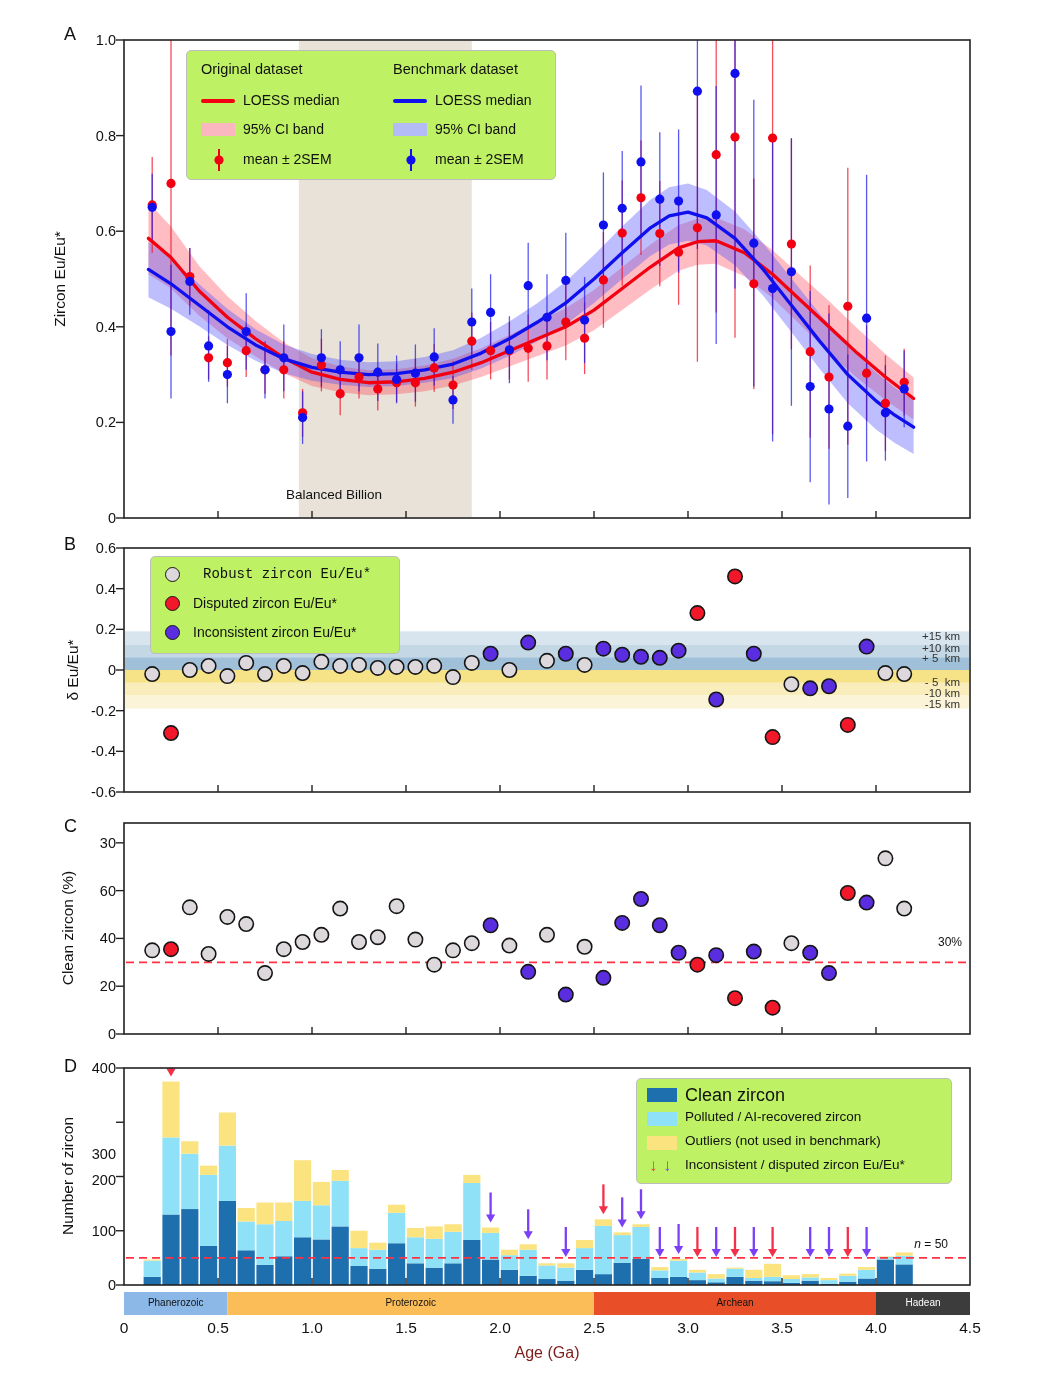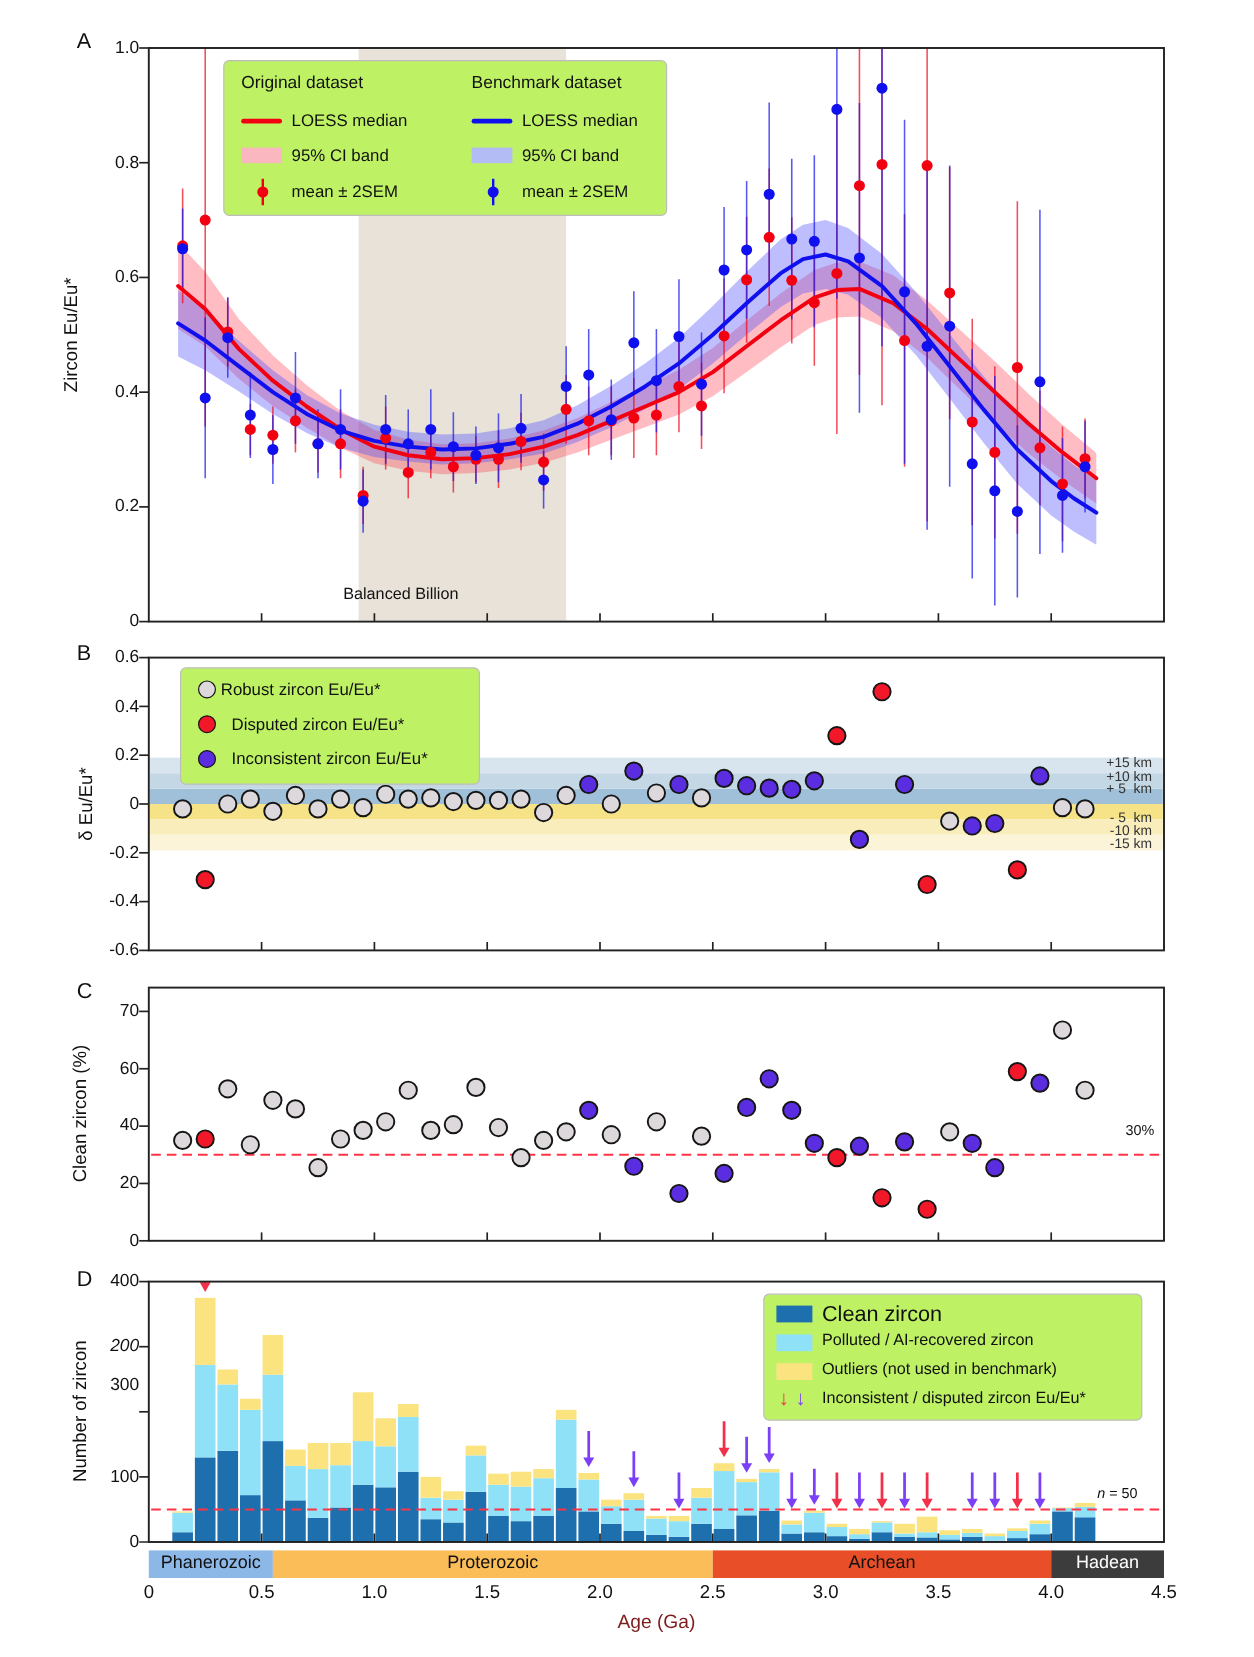--- a/index.html
+++ b/index.html
@@ -7,21 +7,21 @@
        font-family:"Liberation Sans","DejaVu Sans",sans-serif;color:#111;overflow:hidden;}
   #fig svg{position:absolute;left:0;top:0;}
   .ov{position:absolute;pointer-events:none;}
   .panel-letter{font-size:18px;color:#111;}
   .ylab{position:absolute;font-size:15.5px;color:#111;white-space:nowrap;
         transform:translate(-50%,-50%) rotate(-90deg);}
   .xlab{position:absolute;font-size:16px;color:#7f1d1d;transform:translate(-50%,0);}
   .tick-label{position:absolute;font-size:14.5px;color:#111;text-align:right;width:46px;height:18px;line-height:18px;}
   .xtick-label{position:absolute;font-size:15.5px;color:#111;text-align:center;width:60px;}
   .km-label{position:absolute;font-size:11.5px;color:#333;text-align:right;width:78px;white-space:pre;}
-  .era-label{position:absolute;font-size:15px;text-align:center;line-height:22px;}
+  .era-label{position:absolute;font-size:10px;text-align:center;line-height:22px;}
   .ann{position:absolute;font-size:13.5px;color:#111;}
   .legend-box{position:absolute;background:#bef264;border:1.5px solid #bdbdbd;border-radius:5px;z-index:5;}
   .lg-title{position:absolute;font-size:14.5px;color:#111;white-space:nowrap;}
   .lg-label{position:absolute;font-size:14px;color:#111;white-space:nowrap;}
   .sw{position:absolute;}
   .sw-line{width:34px;height:4px;border-radius:2px;}
   .sw-line.red{background:var(--red);}
   .sw-line.blue{background:var(--blue);}
   .sw-band{width:34px;height:13px;}
   .sw-band.red{background:var(--red-ci-solid);}
@@ -575,21 +575,21 @@
     <div class="lg-label" style="left:56px;top:100px;">mean ± 2SEM</div>
     <svg class="sw" style="left:212px;top:96px;" width="24" height="26">
       <line x1="12" y1="2" x2="12" y2="24" style="stroke:var(--blue);stroke-width:2"></line>
       <circle cx="12" cy="13" r="4.6" style="fill:var(--blue)"></circle>
     </svg>
     <div class="lg-label" style="left:248px;top:100px;">mean ± 2SEM</div>
   </div>
 
   <div class="legend-box" style="left:150px;top:556px;width:248px;height:96px;">
     <span class="circ robust" style="left:14px;top:10px;"></span>
-    <div class="lg-label" style="left:33px;top:9px;">Robust zircon Eu/Eu*</div>
+    <div class="lg-label" style="left:52px;top:9px;font-family:Liberation Mono, monospace;">Robust zircon Eu/Eu*</div>
     <span class="circ disputed" style="left:14px;top:39px;"></span>
     <div class="lg-label" style="left:42px;top:38px;">Disputed zircon Eu/Eu*</div>
     <span class="circ inconsistent" style="left:14px;top:68px;"></span>
     <div class="lg-label" style="left:42px;top:67px;">Inconsistent zircon Eu/Eu*</div>
   </div>
 
   <div class="legend-box" style="left:636px;top:1078px;width:314px;height:104px;">
     <span class="dsw clean" style="left:10px;top:9px;"></span>
     <div class="lg-label" style="left:48px;top:6px;font-size:18px;">Clean zircon</div>
     <span class="dsw polluted" style="left:10px;top:33px;"></span>
@@ -618,24 +618,24 @@
       <div class="tick-label" style="left:70px;top:579.6666666666666px;">0.4</div>
       <div class="tick-label" style="left:70px;top:620.3333333333333px;">0.2</div>
       <div class="tick-label" style="left:70px;top:661px;">0</div>
       <div class="tick-label" style="left:70px;top:701.6666666666666px;">-0.2</div>
       <div class="tick-label" style="left:70px;top:742.3333333333334px;">-0.4</div>
       <div class="tick-label" style="left:70px;top:783px;">-0.6</div>
       <div class="tick-label" style="left:70px;top:1025px;">0</div>
       <div class="tick-label" style="left:70px;top:977.2083805209513px;">20</div>
       <div class="tick-label" style="left:70px;top:929.4167610419026px;">40</div>
       <div class="tick-label" style="left:70px;top:881.6251415628539px;">60</div>
-      <div class="tick-label" style="left:70px;top:833.8335220838052px;">70</div>
+      <div class="tick-label" style="left:70px;top:833.8335220838052px;">30</div>
       <div class="tick-label" style="left:70px;top:1276px;">0</div>
       <div class="tick-label" style="left:70px;top:1221.75px;">100</div>
-      <div class="tick-label" style="left:70px;top:1113px;font-style:italic;">200</div>
+      <div class="tick-label" style="left:70px;top:1171px;">200</div>
       <div class="tick-label" style="left:70px;top:1113.25px;margin-top:32px;">300</div>
       <div class="tick-label" style="left:70px;top:1059px;">400</div>
       <div class="era-label" style="left:124px;top:1292px;width:103.4px;color:#111111;">Phanerozoic</div>
       <div class="era-label" style="left:227.4px;top:1292px;width:366.6px;color:#111111;">Proterozoic</div>
       <div class="era-label" style="left:594px;top:1292px;width:282px;color:#111111;">Archean</div>
       <div class="era-label" style="left:876px;top:1292px;width:94px;color:#ffffff;">Hadean</div>
       <div class="xtick-label" style="left:94px;top:1319px;">0</div>
       <div class="xtick-label" style="left:188px;top:1319px;">0.5</div>
       <div class="xtick-label" style="left:282px;top:1319px;">1.0</div>
       <div class="xtick-label" style="left:376px;top:1319px;">1.5</div>

